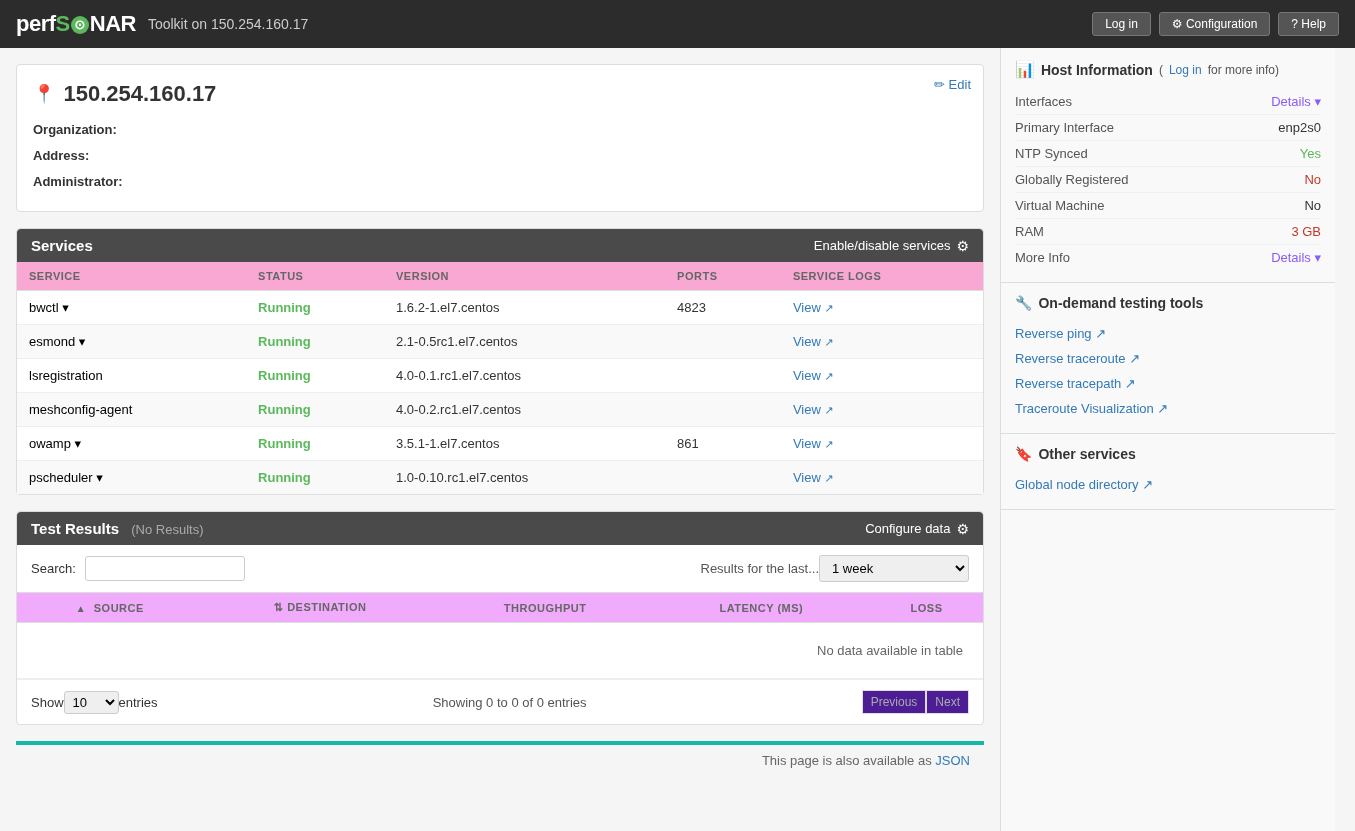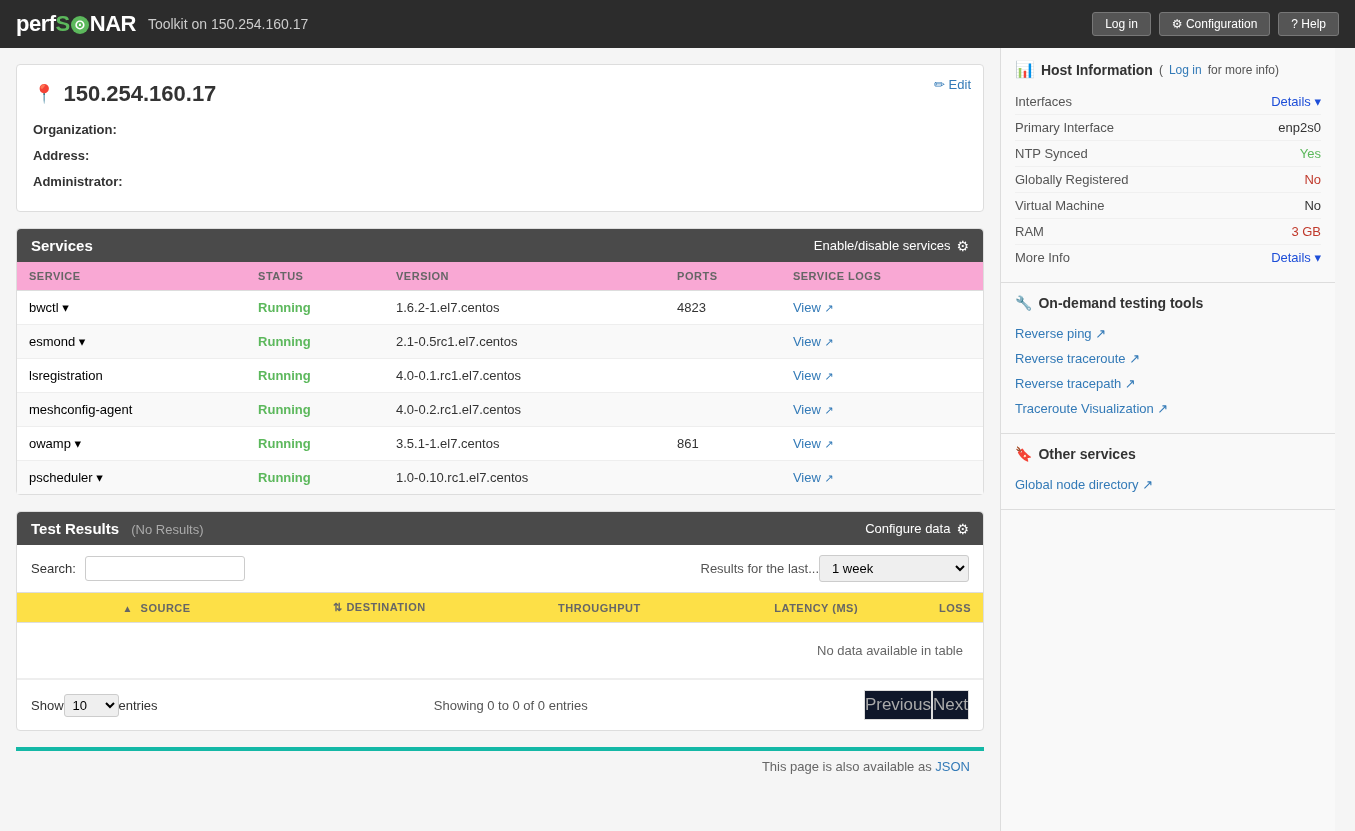--- a/index.html
+++ b/index.html
@@ -167,23 +167,23 @@
       font-size: 13px;
       width: 150px;
     }
 
     
     .results-table {
       width: 100%;
       border-collapse: collapse;
     }
     .results-table th {
-      background: #fde047;
+      background: #f0abfc;
       color: #666;
-      text-align: right;
+      text-align: center;
       padding: 8px 12px;
       font-size: 11px;
       text-transform: uppercase;
       letter-spacing: 0.5px;
       border-bottom: 1px solid #ddd;
       border-top: 1px solid #ddd;
     }
     .results-table th.sortable { cursor: pointer; }
     .sort-arrow { margin-right: 4px; font-size: 10px; }
     .results-table td {
@@ -212,26 +212,26 @@
     .entries-select {
       border: 1px solid #ccc;
       padding: 2px 4px;
       border-radius: 3px;
       font-size: 13px;
       width: 55px;
     }
     .showing-info { font-size: 13px; color: #555; }
     .pagination-btns { display: flex; gap: 0; }
     .page-btn {
-      padding: 4px 0;
+      padding: 4px 8px;
       border: 1px solid #ddd;
-      background: #0f172a;
+      background: #4c1d95;
       color: #555;
       cursor: pointer;
-      font-size: 17px;
+      font-size: 12px;
     }
     .page-btn.disabled { color: #aaa; cursor: default; }
 
     
     .content-footer {
       text-align: right;
       padding: 8px 14px;
       font-size: 13px;
       color: #666;
       border-top: 4px solid #14b8a6;
@@ -264,21 +264,21 @@
       display: flex;
       justify-content: space-between;
       align-items: center;
       padding: 5px 0;
       border-bottom: 1px solid #f0f0f0;
       font-size: 13px;
     }
     .sidebar-row:last-child { border-bottom: none; }
     .sidebar-key { color: #555; }
     .sidebar-val { color: #333; }
-    .sidebar-val.link { color: #1d4ed8; cursor: pointer; text-decoration: none; }
+    .sidebar-val.link { color: #8b5cf6; cursor: pointer; text-decoration: none; }
     .sidebar-val.yes { color: #5cb85c; }
     .sidebar-val.no { color: #c0392b; }
     .sidebar-val.ram { color: #c0392b; }
 
     .sidebar-tool-link {
       display: block;
       color: #337ab7;
       text-decoration: none;
       padding: 5px 0;
       font-size: 13px;

